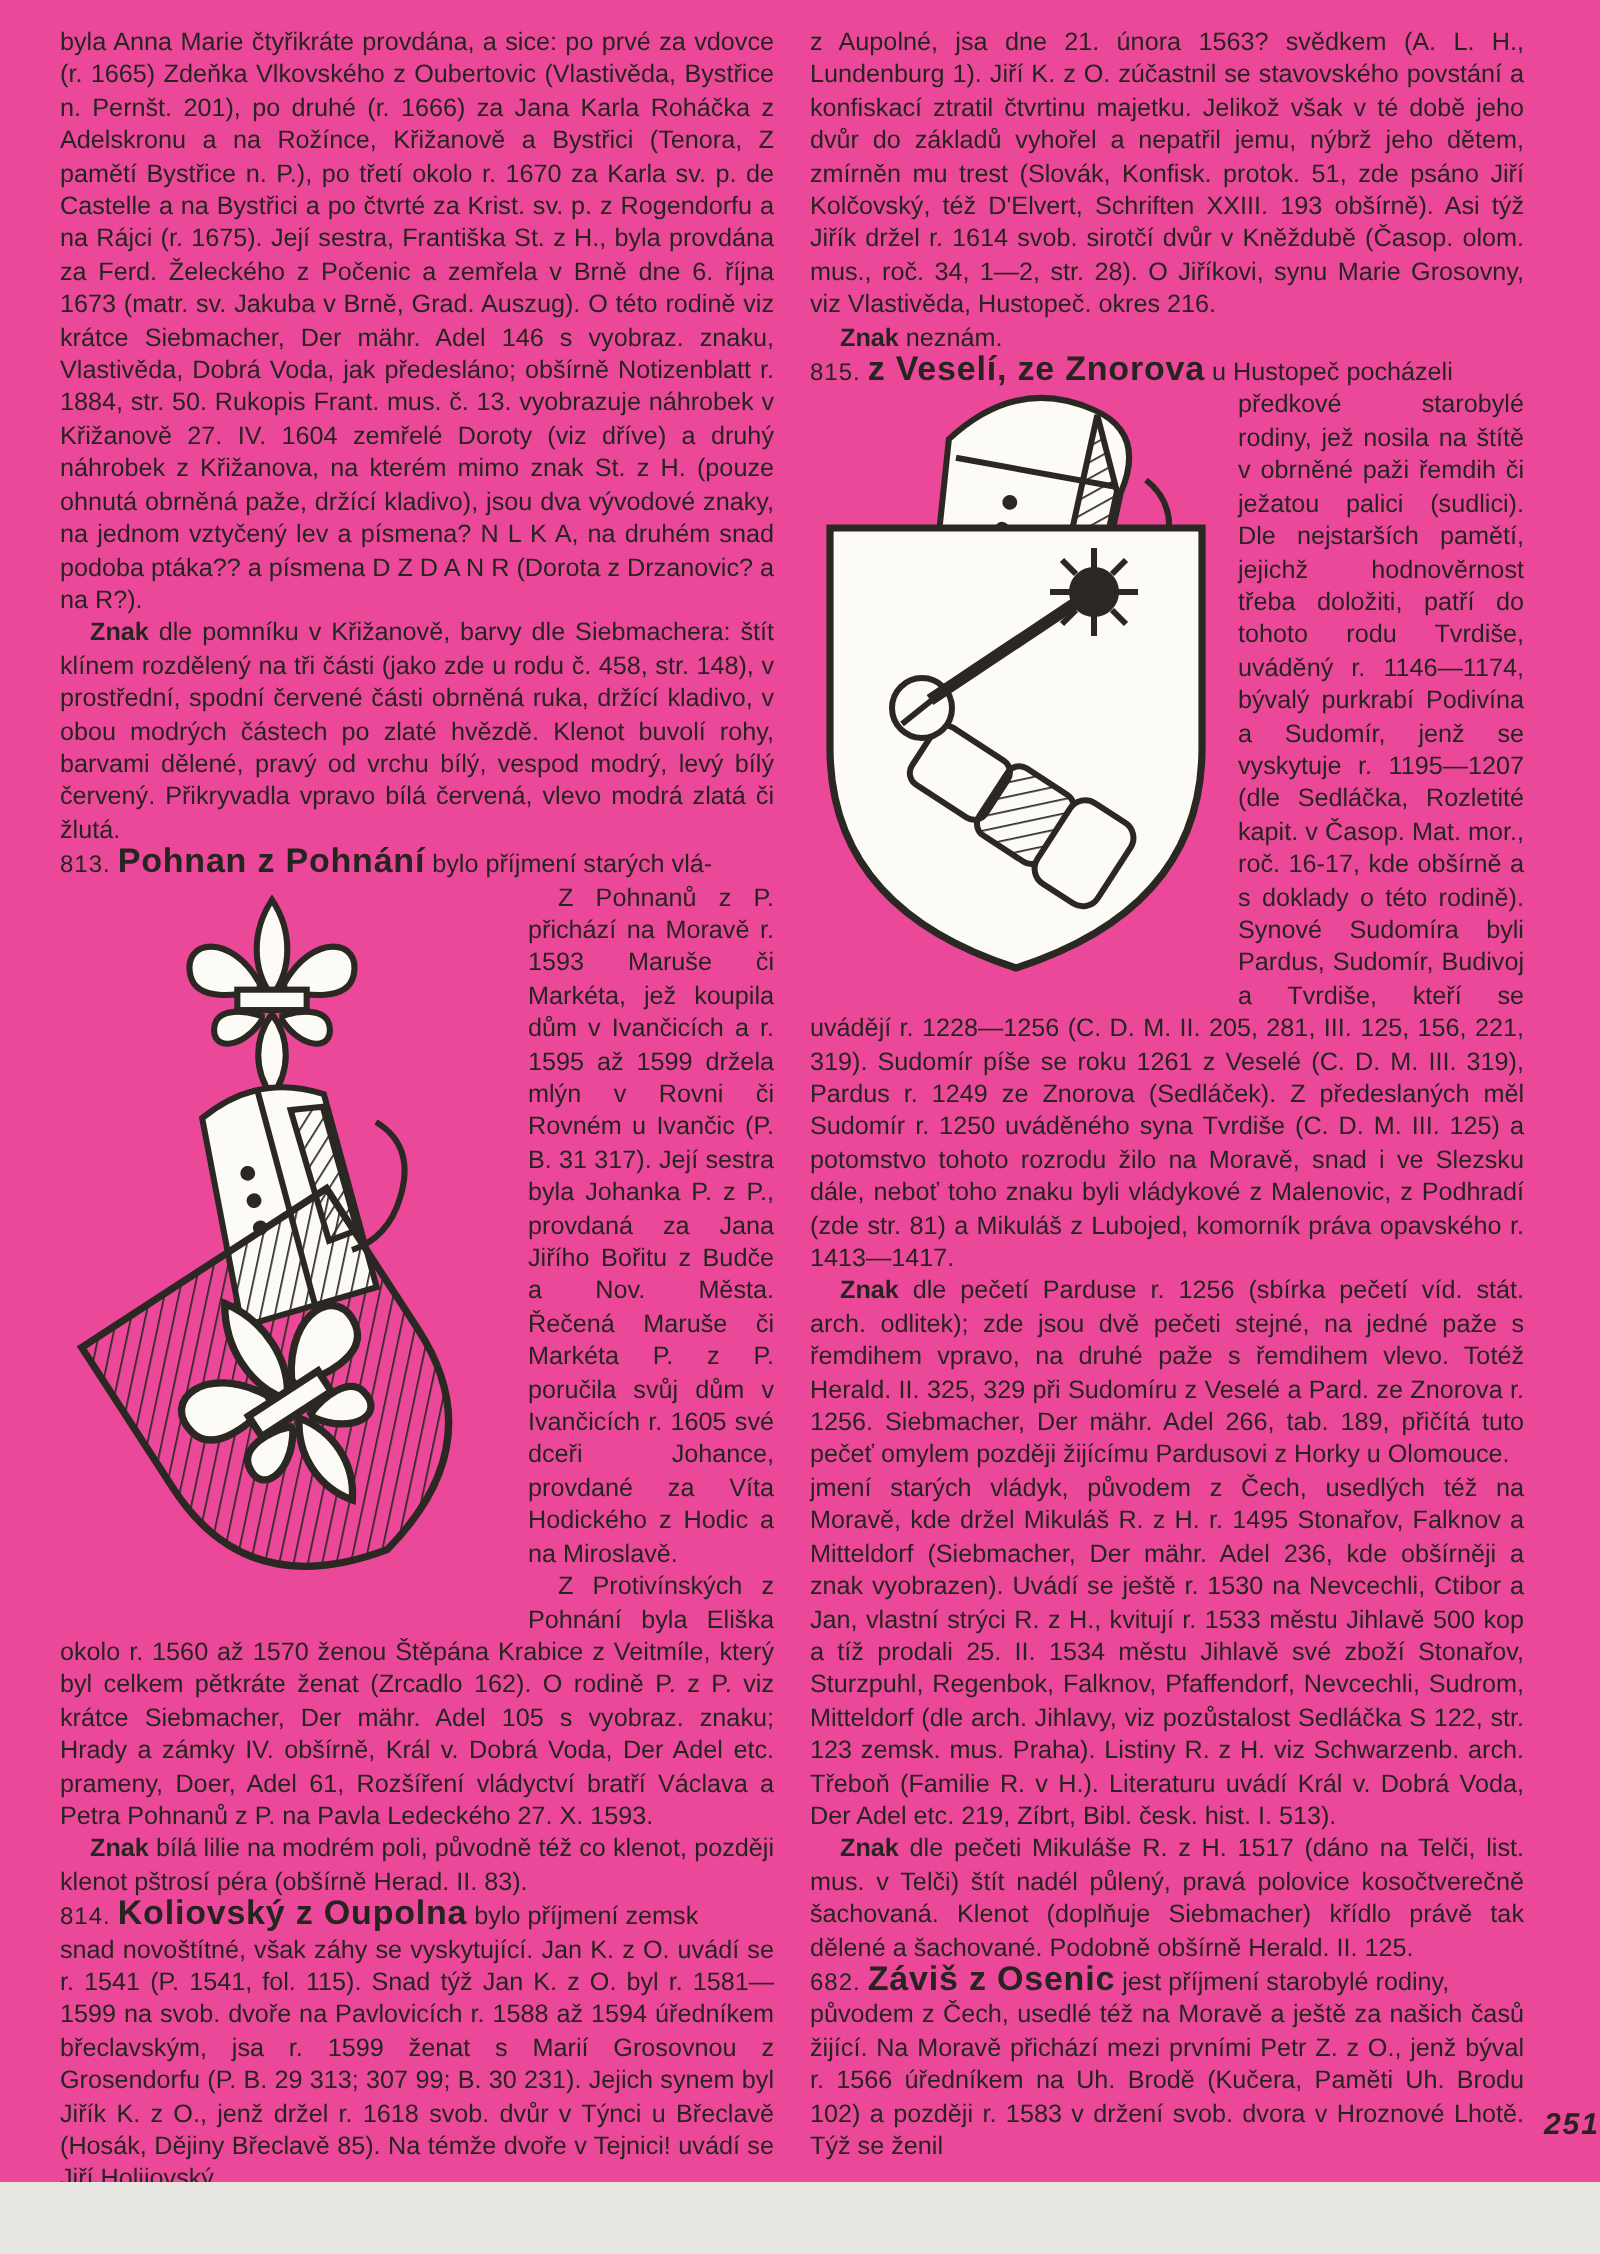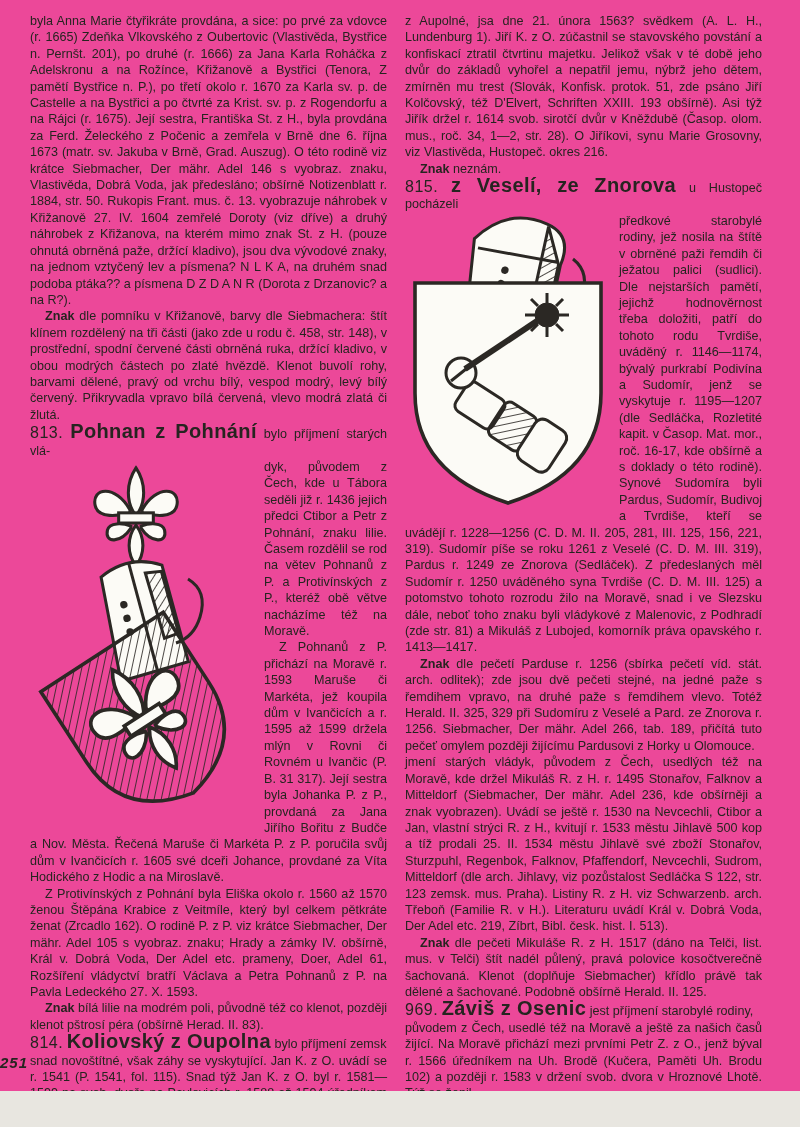--- a/index.html
+++ b/index.html
@@ -8,27 +8,27 @@
     background:#ec4899;color:#262420;overflow:hidden;
     font-family:Liberation Sans, sans-serif;
   }
   .cols{display:flex;gap:18px;padding:13px 24px 0 30px;}
   .col{width:357px;font-size:12.6px;line-height:16.4px;text-align:justify;}
   .col p{margin:0;}
   p.ind{text-indent:15px;}
   p.cont{text-indent:0;}
   .znak-lead{font-weight:bold;margin-top:35px;}
   .heading{margin-top:13px;margin-bottom:1px;text-indent:0;}
-  .h-num{font-size:16px;letter-spacing:.5px;}
-  .h-title{font-size:20px;font-weight:bold;letter-spacing:.4px;}
+  .h-num{font-size:12px;letter-spacing:.5px;}
+  .h-title{font-size:17px;font-weight:bold;letter-spacing:.4px;}
   .coa{float:left;margin:2px 9px 2px 0;}
   .sect{margin-top:0;}
   .sect::after{content:"";display:block;clear:both;}
   .pageno{
-    position:absolute;left:0;right:0;bottom:20px;text-align:left;
+    position:absolute;left:0;right:0;bottom:20px;text-align:right;
     font-style:italic;font-weight:bold;font-size:15px;letter-spacing:1px;
   }
   svg{display:block;}
 </style>
 </head>
 <body>
 
 <div class="page">
   <div class="cols">
 
@@ -69,21 +69,20 @@
 
             <path d="M158,118 q20,12 12,38 q-6,20 -24,26" fill="none" stroke="#2b2824" stroke-width="3"></path>
 
             <g transform="translate(112,258) rotate(-33)">
               <path d="M-70,-78 L76,-78 L76,6 Q76,74 3,90 Q-70,74 -70,6 Z" fill="url(#h1)" stroke="#2b2824" stroke-width="3.6"></path>
               <use href="#lily" transform="translate(2,6) scale(1.22)"></use>
             </g>
           </svg>
         </div>
 
-        <p class="cont">dyk, původem z Čech, kde u Tábora seděli již r. 1436 jejich předci Ctibor a Petr z Pohnání, znaku lilie. Časem rozdělil se rod na větev Pohnanů z P. a Protivínských z P., kteréž obě větve nacházíme též na Moravě.</p>
         <p class="ind">Z Pohnanů z P. přichází na Moravě r. 1593 Maruše či Markéta, jež koupila dům v Ivančicích a r. 1595 až 1599 držela mlýn v Rovni či Rovném u Ivančic (P. B. 31 317). Její sestra byla Johanka P. z P., provdaná za Jana Jiřího Bořitu z Budče a Nov. Města. Řečená Maruše či Markéta P. z P. poručila svůj dům v Ivančicích r. 1605 své dceři Johance, provdané za Víta Hodického z Hodic a na Miroslavě.</p>
         <p class="ind">Z Protivínských z Pohnání byla Eliška okolo r. 1560 až 1570 ženou Štěpána Krabice z Veitmíle, který byl celkem pětkráte ženat (Zrcadlo 162). O rodině P. z P. viz krátce Siebmacher, Der mähr. Adel 105 s vyobraz. znaku; Hrady a zámky IV. obšírně, Král v. Dobrá Voda, Der Adel etc. prameny, Doer, Adel 61, Rozšíření vládyctví bratří Václava a Petra Pohnanů z P. na Pavla Ledeckého 27. X. 1593.</p>
         <p class="ind"><span class="znak-lead">Znak</span><span> bílá lilie na modrém poli, původně též co klenot, později klenot pštrosí péra (obšírně Herad. II. 83).</span></p>
       </div>
 
       <div class="sect">
         <p class="heading"><span class="h-num">814.</span> <span class="h-title">Koliovský z Oupolna</span> <span>bylo příjmení zemsk</span></p>
         <p class="cont">snad novoštítné, však záhy se vyskytující. Jan K. z O. uvádí se r. 1541 (P. 1541, fol. 115). Snad týž Jan K. z O. byl r. 1581—1599 na svob. dvoře na Pavlovicích r. 1588 až 1594 úředníkem břeclavským, jsa r. 1599 ženat s Marií Grosovnou z Grosendorfu (P. B. 29 313; 307 99; B. 30 231). Jejich synem byl Jiřík K. z O., jenž držel r. 1618 svob. dvůr v Týnci u Břeclavě (Hosák, Dějiny Břeclavě 85). Na témže dvoře v Tejnici! uvádí se Jiří Holijovský</p>
       </div>
     </div>
@@ -142,21 +141,21 @@
         <p class="cont">předkové starobylé rodiny, jež nosila na štítě v obrněné paži řemdih či ježatou palici (sudlici). Dle nejstarších pamětí, jejichž hodnověrnost třeba doložiti, patří do tohoto rodu Tvrdiše, uváděný r. 1146—1174, bývalý purkrabí Podivína a Sudomír, jenž se vyskytuje r. 1195—1207 (dle Sedláčka, Rozletité kapit. v Časop. Mat. mor., roč. 16-17, kde obšírně a s doklady o této rodině). Synové Sudomíra byli Pardus, Sudomír, Budivoj a Tvrdiše, kteří se uvádějí r. 1228—1256 (C. D. M. II. 205, 281, III. 125, 156, 221, 319). Sudomír píše se roku 1261 z Veselé (C. D. M. III. 319), Pardus r. 1249 ze Znorova (Sedláček). Z předeslaných měl Sudomír r. 1250 uváděného syna Tvrdiše (C. D. M. III. 125) a potomstvo tohoto rozrodu žilo na Moravě, snad i ve Slezsku dále, neboť toho znaku byli vládykové z Malenovic, z Podhradí (zde str. 81) a Mikuláš z Lubojed, komorník práva opavského r. 1413—1417.</p>
         <p class="ind"><span class="znak-lead">Znak</span><span> dle pečetí Parduse r. 1256 (sbírka pečetí víd. stát. arch. odlitek); zde jsou dvě pečeti stejné, na jedné paže s řemdihem vpravo, na druhé paže s řemdihem vlevo. Totéž Herald. II. 325, 329 při Sudomíru z Veselé a Pard. ze Znorova r. 1256. Siebmacher, Der mähr. Adel 266, tab. 189, přičítá tuto pečeť omylem později žijícímu Pardusovi z Horky u Olomouce.</span></p>
       </div>
 
       <div class="sect">
         <p class="cont">jmení starých vládyk, původem z Čech, usedlých též na Moravě, kde držel Mikuláš R. z H. r. 1495 Stonařov, Falknov a Mitteldorf (Siebmacher, Der mähr. Adel 236, kde obšírněji a znak vyobrazen). Uvádí se ještě r. 1530 na Nevcechli, Ctibor a Jan, vlastní strýci R. z H., kvitují r. 1533 městu Jihlavě 500 kop a tíž prodali 25. II. 1534 městu Jihlavě své zboží Stonařov, Sturzpuhl, Regenbok, Falknov, Pfaffendorf, Nevcechli, Sudrom, Mitteldorf (dle arch. Jihlavy, viz pozůstalost Sedláčka S 122, str. 123 zemsk. mus. Praha). Listiny R. z H. viz Schwarzenb. arch. Třeboň (Familie R. v H.). Literaturu uvádí Král v. Dobrá Voda, Der Adel etc. 219, Zíbrt, Bibl. česk. hist. I. 513).</p>
         <p class="ind"><span class="znak-lead">Znak</span><span> dle pečeti Mikuláše R. z H. 1517 (dáno na Telči, list. mus. v Telči) štít nadél půlený, pravá polovice kosočtverečně šachovaná. Klenot (doplňuje Siebmacher) křídlo právě tak dělené a šachované. Podobně obšírně Herald. II. 125.</span></p>
       </div>
 
       <div class="sect">
-        <p class="heading"><span class="h-num">969.</span> <span class="h-title">Záviš z Osenic</span> <span>jest příjmení starobylé rodiny,</span></p>
+        <p class="heading"><span class="h-num">682.</span> <span class="h-title">Záviš z Osenic</span> <span>jest příjmení starobylé rodiny,</span></p>
         <p class="cont">původem z Čech, usedlé též na Moravě a ještě za našich časů žijící. Na Moravě přichází mezi prvními Petr Z. z O., jenž býval r. 1566 úředníkem na Uh. Brodě (Kučera, Paměti Uh. Brodu 102) a později r. 1583 v držení svob. dvora v Hroznové Lhotě. Týž se ženil</p>
       </div>
     </div>
 
   </div>
 
   <div class="pageno">251</div>
 </div>
 
 </body></html>

